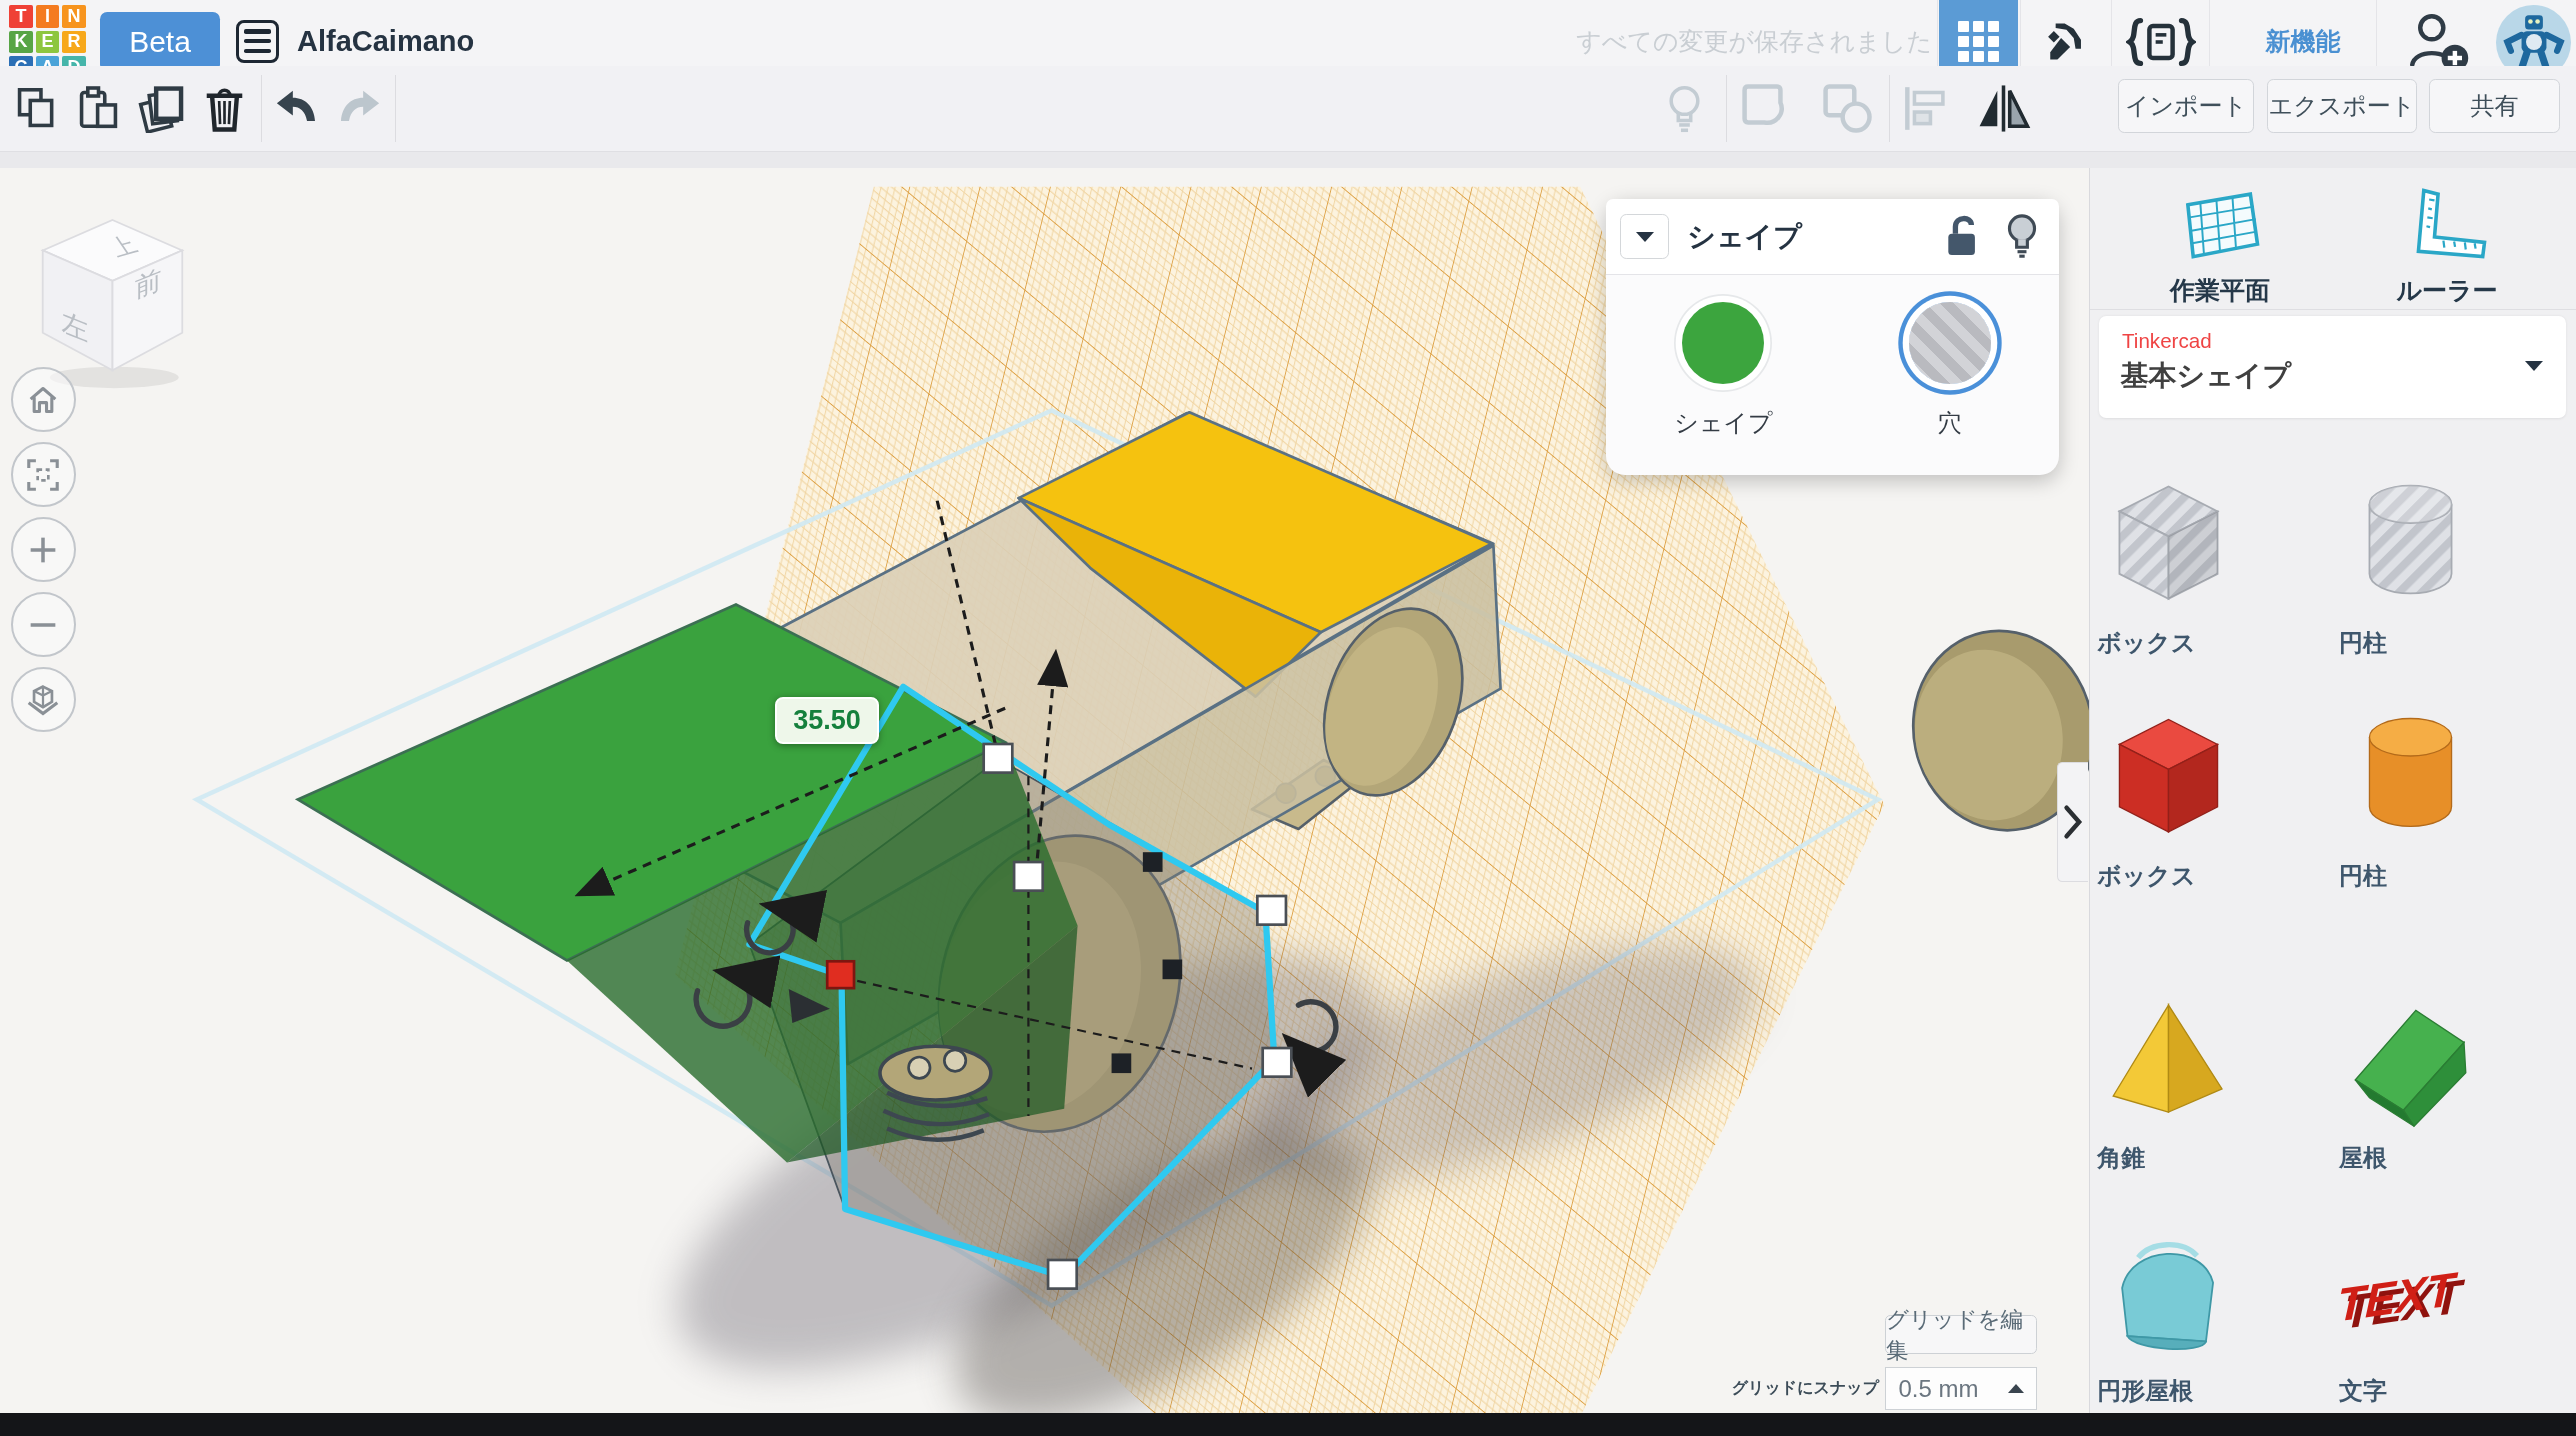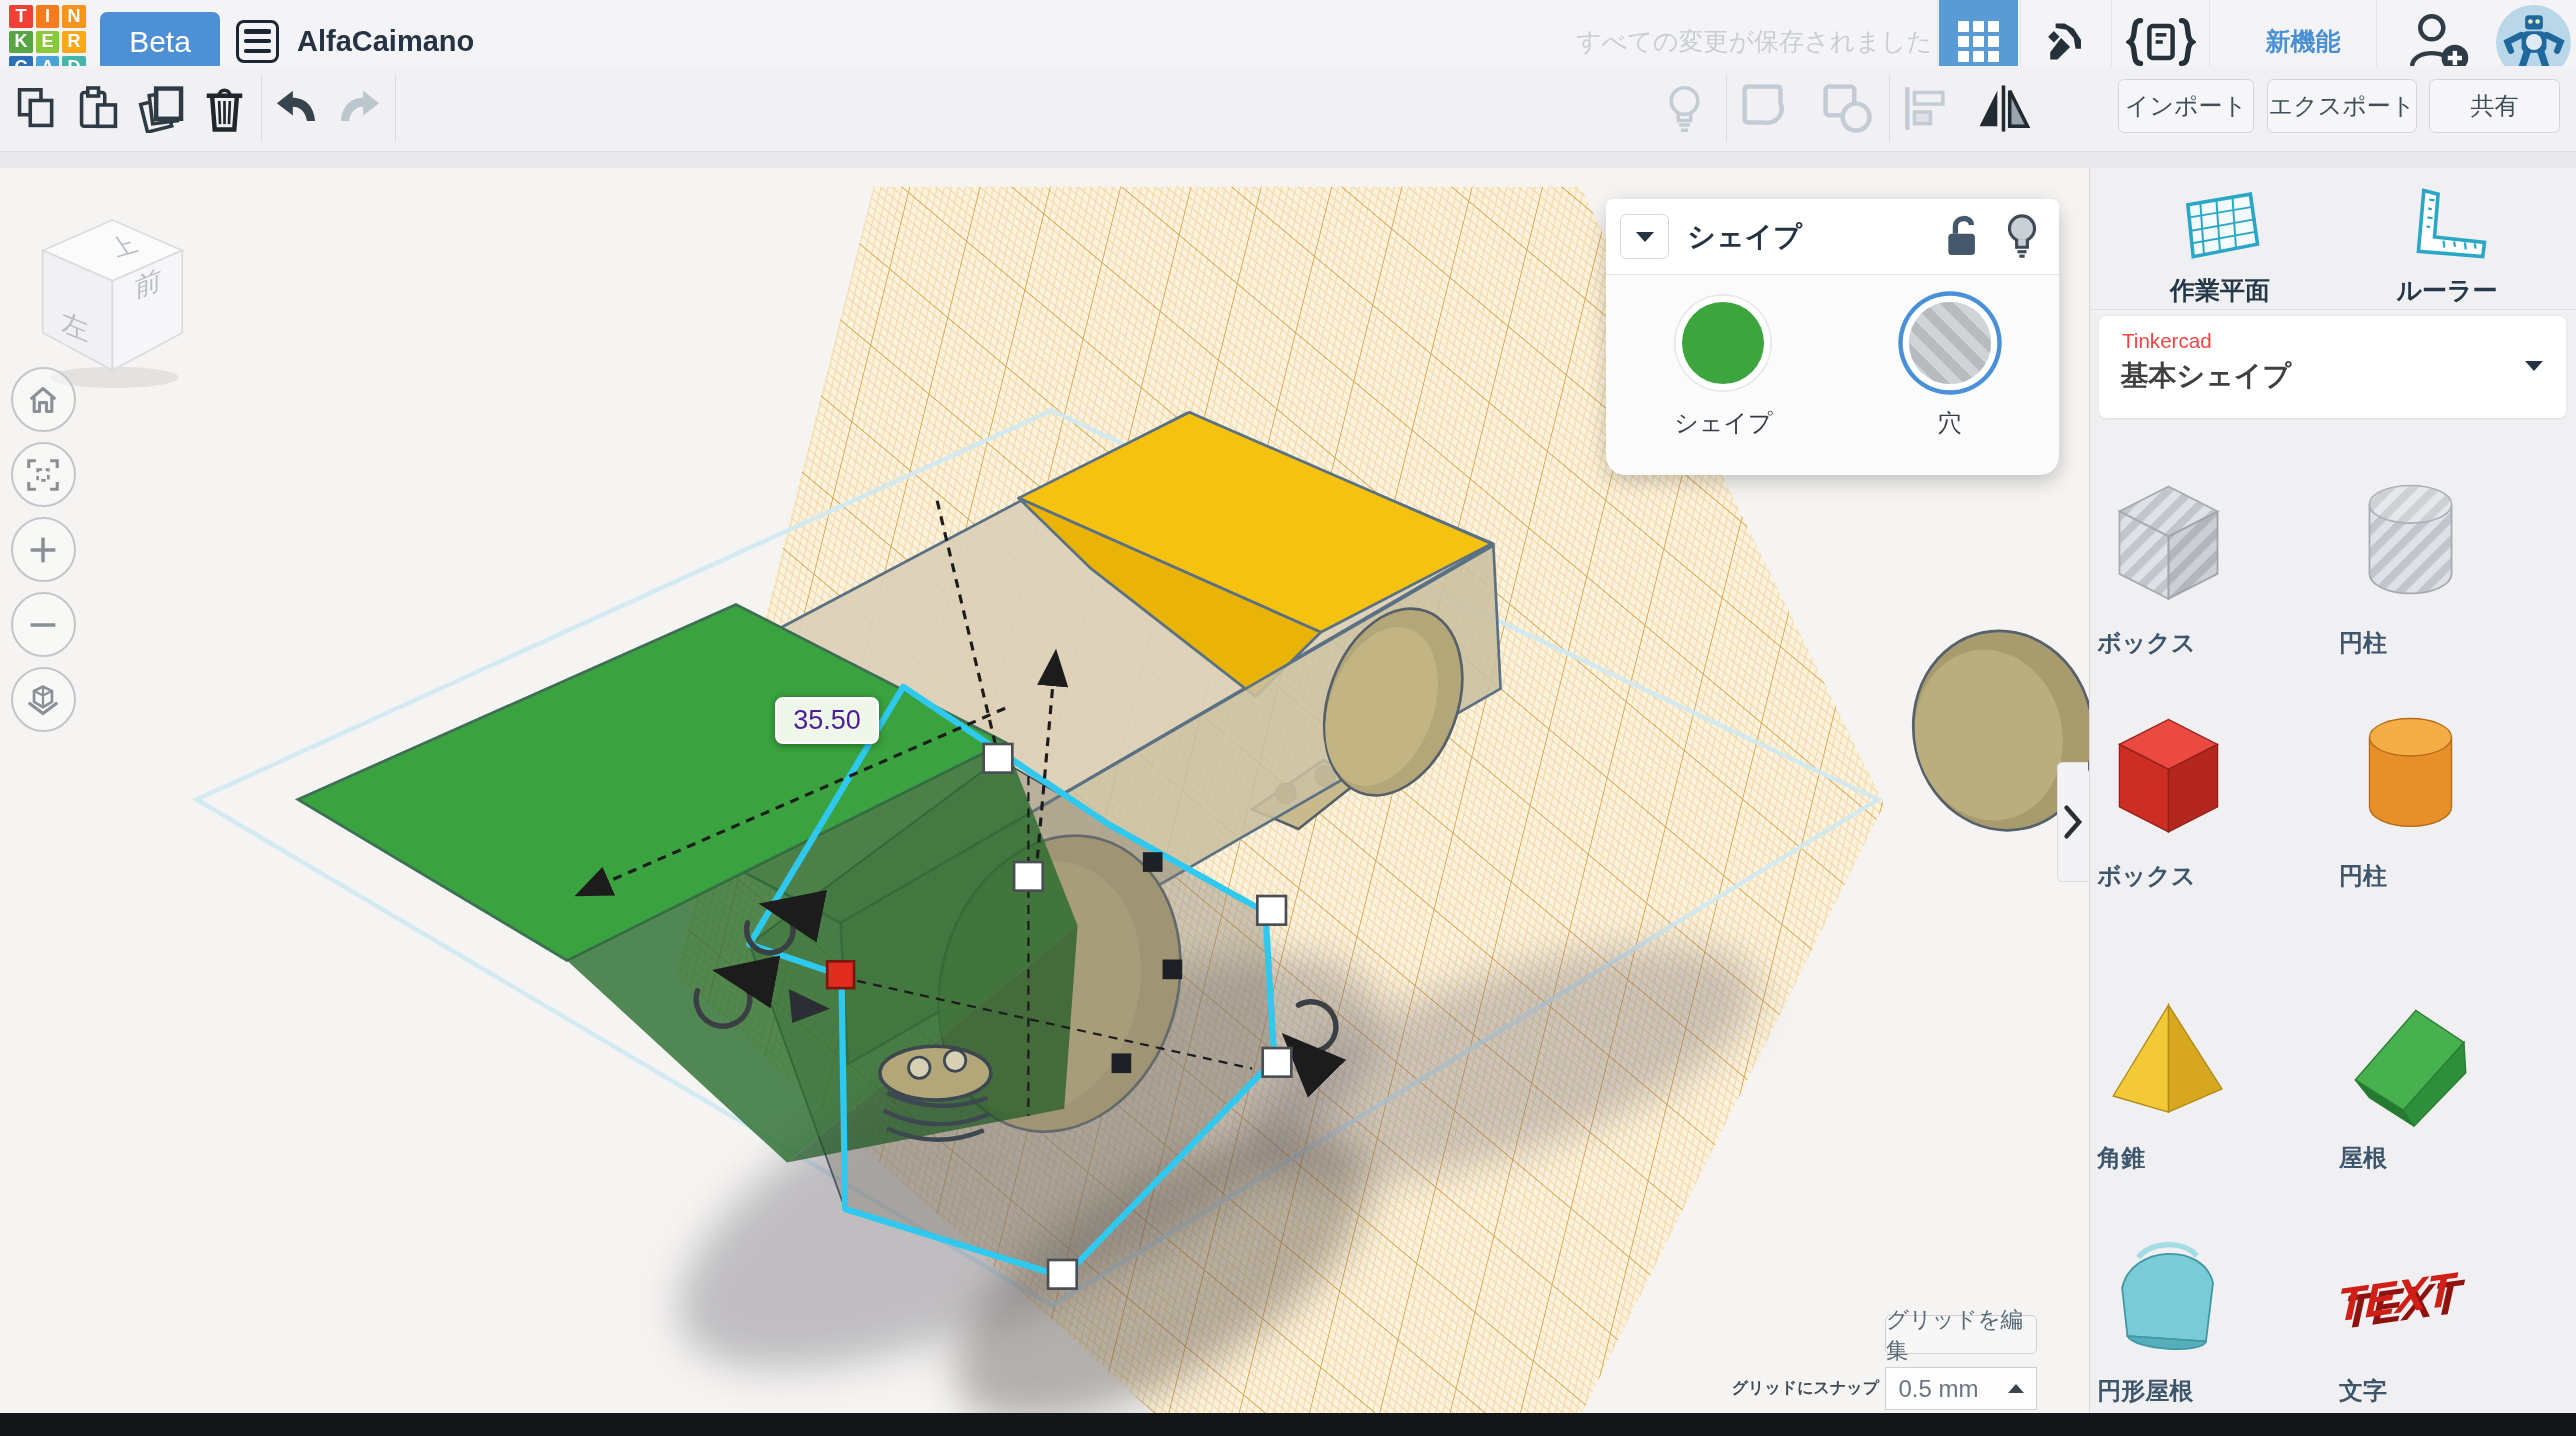--- a/index.html
+++ b/index.html
@@ -30,21 +30,21 @@
   
   #toolbar{left:0;top:66px;width:2576px;height:85px;background:#f1f1f4;border-bottom:0.9px solid #dfdfe3;z-index:30;font-family:Liberation Serif, serif;}
   .tb-sep{top:9px;width:0.9px;height:67px;background:#dcdce0;}
   .tb-ic{top:0;height:85px;display:flex;align-items:center;justify-content:center;}
   .tb-btn{top:13.4px;height:54px;border:1.8px solid #d2d5da;border-radius:6.3px;background:#f6f6f8;
           display:flex;align-items:center;justify-content:center;font-size:24px;color:#3f4f5a;box-sizing:border-box;}
   
   #canvas{left:0;top:168px;width:2089px;height:1245px;background:#f5f4f2;overflow:hidden;z-index:1;}
   #dim-label{left:775px;top:529px;width:100px;height:43px;background:#eef7ea;border:2.7px solid #ffffff;border-radius:8px;
              box-shadow:0 1.8px 7.2px rgba(0,0,0,.35);display:flex;align-items:center;justify-content:center;
-             font-size:27px;font-weight:normal;color:#4c1d95;z-index:6;}
+             font-size:27px;font-weight:bold;color:#15803d;z-index:6;}
   .navcircle{width:61px;height:61px;border:2.7px solid #c2c6cb;border-radius:50%;background:rgba(250,250,250,.6);
              display:flex;align-items:center;justify-content:center;z-index:5;}
   #collapse-tab{left:2057px;top:594px;width:30px;height:118px;background:#f3f3f5;border:1.8px solid #dcdce0;border-right:none;
                 border-radius:5.4px 0 0 5.4px;display:flex;align-items:center;justify-content:center;z-index:5;}
   #edit-grid-btn{left:1885px;top:1147px;width:152px;height:39px;border:1.8px solid #cdd1d5;border-radius:5.4px;background:#f7f7f8;
                  display:flex;align-items:center;justify-content:center;font-size:22.4px;color:#5a6b77;z-index:5;box-sizing:border-box;}
   #snap-label{left:1664px;top:1199px;width:215px;height:43px;display:flex;align-items:center;justify-content:flex-end;
               font-size:16px;font-weight:bold;color:#3c4c58;z-index:5;}
   #snap-select{left:1885px;top:1199px;width:152px;height:43px;border:1.8px solid #cdd1d5;background:#fdfdfd;
                display:flex;align-items:center;justify-content:space-between;padding:0 12.5px;font-size:24px;color:#6b7680;

